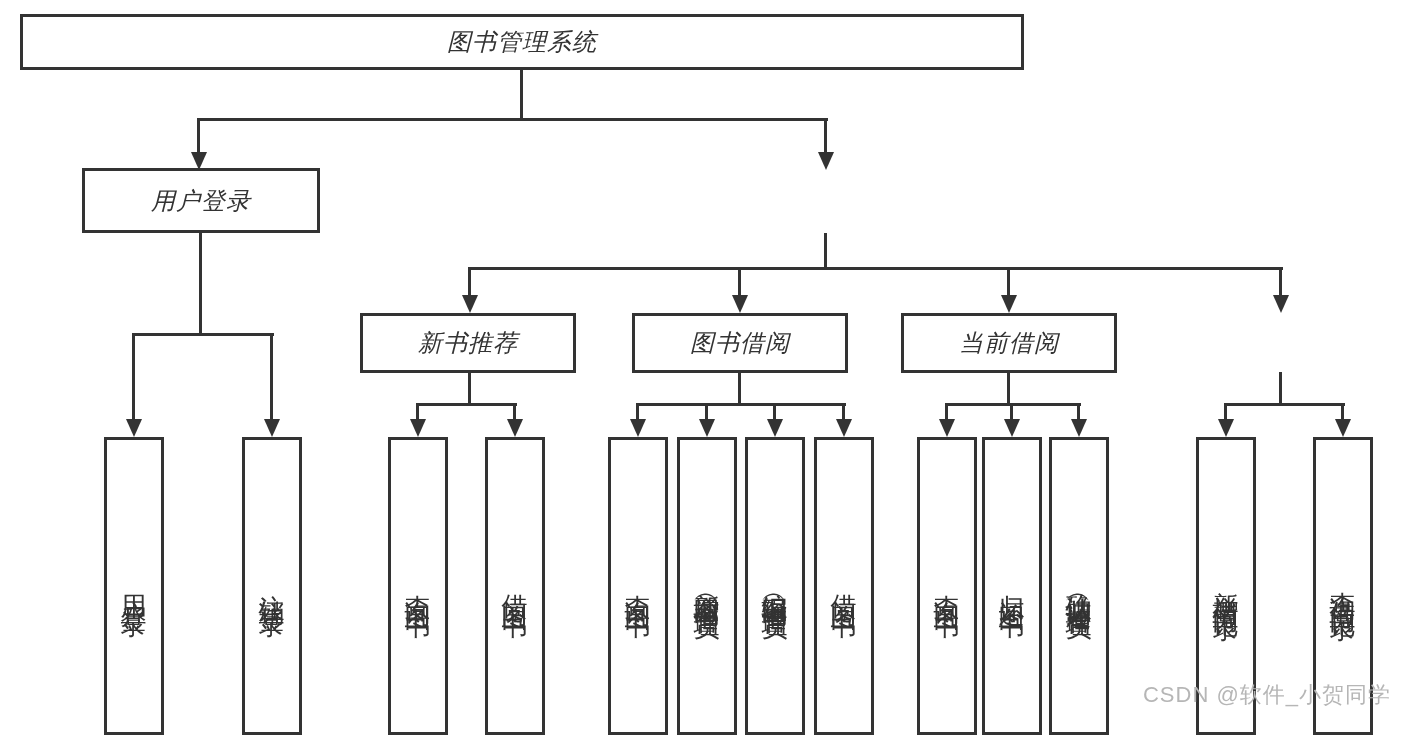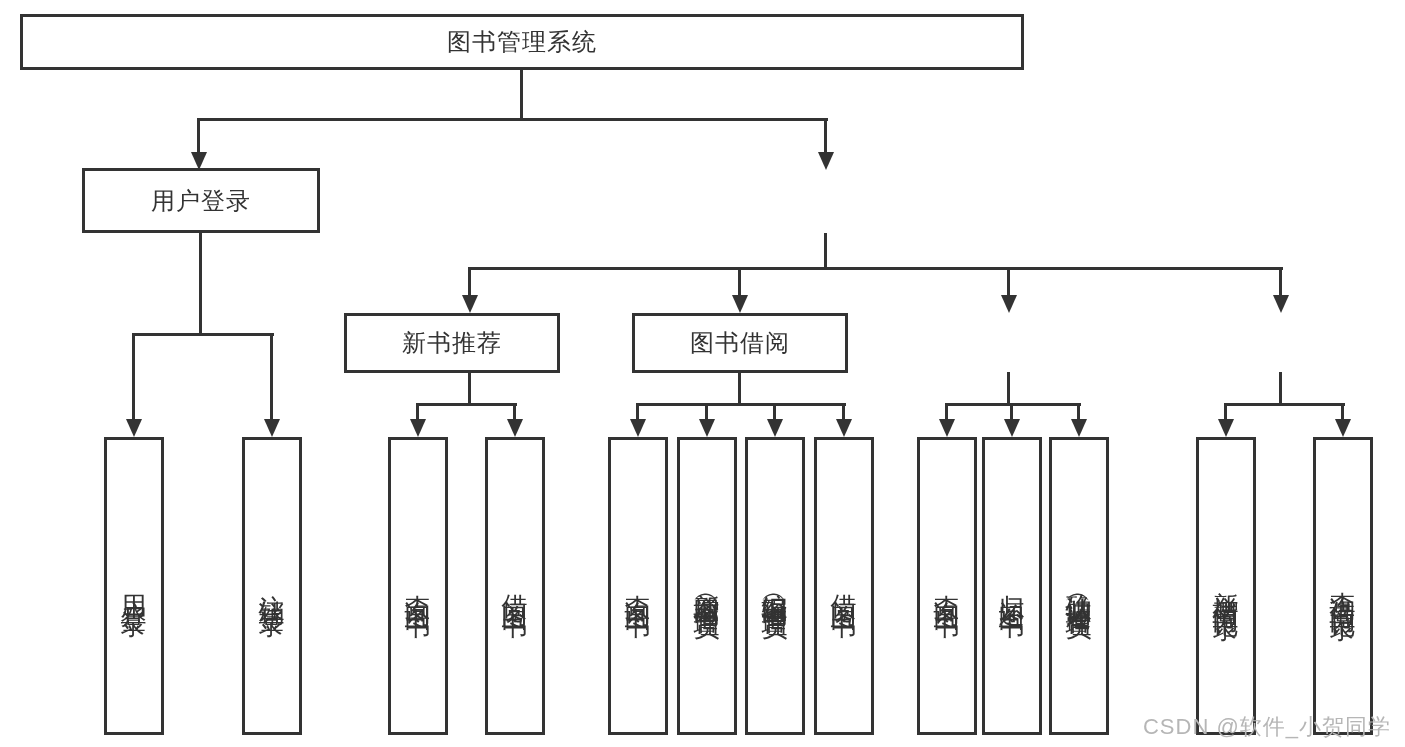--- a/index.html
+++ b/index.html
@@ -20,21 +20,21 @@
     position: absolute;
     box-sizing: border-box;
     background: #ffffff;
     border: 3px solid #333333;
     color: #333333;
     display: flex;
     align-items: center;
     justify-content: center;
     z-index: 2;
   }
-  .node.h-label { font-size: 24px; letter-spacing: 1px; }
+  .node.h-label { font-size: 24px; letter-spacing: 1px; font-style: italic; }
   .root-box  { left: 20px;  top: 14px;  width: 1004px; height: 56px; }
   .lvl2      { top: 168px; height: 65px; width: 238px; }
   .lvl3      { top: 313px; height: 60px; width: 216px; }
   .leaf      { top: 437px; height: 298px; width: 60px; }
   .leaf .vtext {
     writing-mode: vertical-rl;
     text-orientation: mixed;
     font-size: 26px;
     letter-spacing: 6px;
     line-height: 1;
@@ -54,21 +54,21 @@
     width: 0; height: 0;
     border-left: 8px solid transparent;
     border-right: 8px solid transparent;
     border-top: 18px solid #333333;
     z-index: 1;
   }
   
   .watermark {
     position: absolute;
     right: 14px;
-    top: 712px;
+    top: 680px;
     font-size: 22px;
     color: #b6b6b6;
     letter-spacing: 1px;
     z-index: 10;
     white-space: nowrap;
     text-align: center;
   }
 </style>
 </head>
 <body>
@@ -76,25 +76,28 @@
 <div class="canvas">
 
   <div class="node h-label root-box">
     <span>图书管理系统</span>
   </div>
 
   <div class="node h-label lvl2" style="left:82px;">
     <span>用户登录</span>
   </div>
 
-  <div class="node h-label lvl3" style="left:344px;">
+  <div class="node h-label lvl3" style="left:360px;">
     <span>新书推荐</span>
   </div>
   <div class="node h-label lvl3" style="left:632px;">
     <span>图书借阅</span>
+  </div>
+  <div class="node h-label lvl3" style="left:901px;">
+    <span>当前借阅</span>
   </div>
 
   <div class="node leaf" style="left:104px;">
     <span class="vtext">用户登录</span>
   </div>
   <div class="node leaf" style="left:242px;">
     <span class="vtext">注销登录</span>
   </div>
   <div class="node leaf" style="left:388px;">
     <span class="vtext">查询图书</span>

